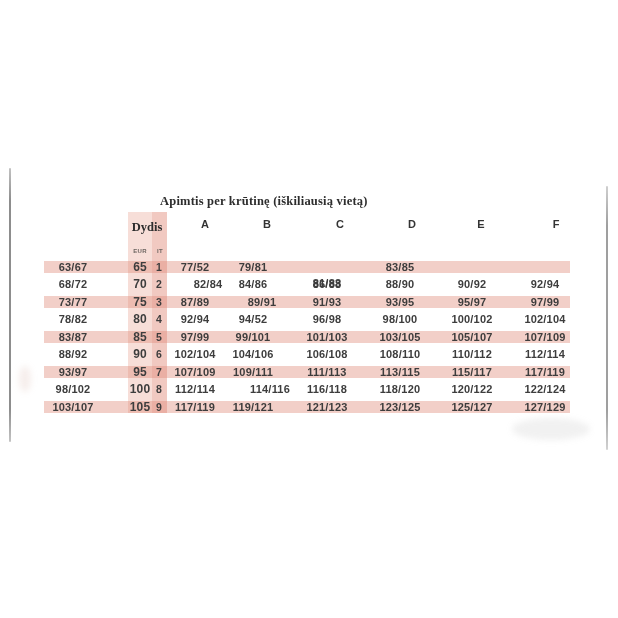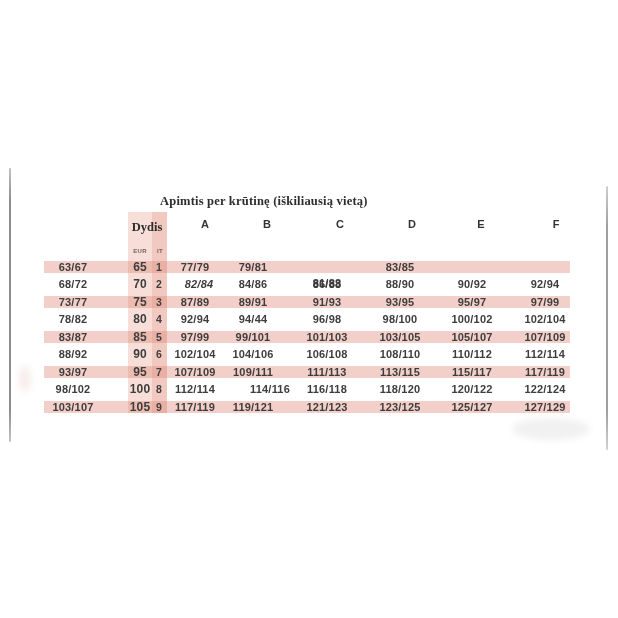--- a/index.html
+++ b/index.html
@@ -73,55 +73,55 @@
   <div class="cup-letter c2">C</div>
   <div class="cup-letter c3">D</div>
   <div class="cup-letter c4">E</div>
   <div class="cup-letter c5">F</div>
 
   <div id="rows-host">
       <div class="row striped" style="top: 260.5px;">
       <span class="cell cell-ub">63/67</span>
       <span class="cell cell-eur">65</span>
       <span class="cell cell-it">1</span>
-      <span class="cell cup" style="left: 151px;">77/79</span>
+      <span class="cell cup" style="left: 151px;">77/52</span>
       <span class="cell cup" style="left: 209px;">79/81</span>
       <span class="cell cup" style="left: 283px; margin-top: 16px;">81/83</span>
       <span class="cell cup" style="left: 356px;">83/85</span>
       <span class="cell cup" style="left: 428px;"></span>
       <span class="cell cup" style="left: 501px;"></span>
     </div>
       <div class="row" style="top: 278px;">
       <span class="cell cell-ub">68/72</span>
       <span class="cell cell-eur">70</span>
       <span class="cell cell-it">2</span>
-      <span class="cell cup" style="left: 155px; font-style: italic;">82/84</span>
+      <span class="cell cup" style="left: 164px;">82/84</span>
       <span class="cell cup" style="left: 209px;">84/86</span>
       <span class="cell cup" style="left: 283px;">86/88</span>
       <span class="cell cup" style="left: 356px;">88/90</span>
       <span class="cell cup" style="left: 428px;">90/92</span>
       <span class="cell cup" style="left: 501px;">92/94</span>
     </div>
       <div class="row striped" style="top: 295.5px;">
       <span class="cell cell-ub">73/77</span>
       <span class="cell cell-eur">75</span>
       <span class="cell cell-it">3</span>
       <span class="cell cup" style="left: 151px;">87/89</span>
-      <span class="cell cup" style="left: 209px; text-align: right;">89/91</span>
+      <span class="cell cup" style="left: 218px; text-align: right;">89/91</span>
       <span class="cell cup" style="left: 283px;">91/93</span>
       <span class="cell cup" style="left: 356px;">93/95</span>
       <span class="cell cup" style="left: 428px;">95/97</span>
       <span class="cell cup" style="left: 501px;">97/99</span>
     </div>
       <div class="row" style="top: 313px;">
       <span class="cell cell-ub">78/82</span>
       <span class="cell cell-eur">80</span>
       <span class="cell cell-it">4</span>
       <span class="cell cup" style="left: 151px;">92/94</span>
-      <span class="cell cup" style="left: 209px;">94/44</span>
+      <span class="cell cup" style="left: 209px;">94/52</span>
       <span class="cell cup" style="left: 283px;">96/98</span>
       <span class="cell cup" style="left: 356px;">98/100</span>
       <span class="cell cup" style="left: 428px;">100/102</span>
       <span class="cell cup" style="left: 501px;">102/104</span>
     </div>
       <div class="row striped" style="top: 330.5px;">
       <span class="cell cell-ub">83/87</span>
       <span class="cell cell-eur">85</span>
       <span class="cell cell-it">5</span>
       <span class="cell cup" style="left: 151px;">97/99</span>

